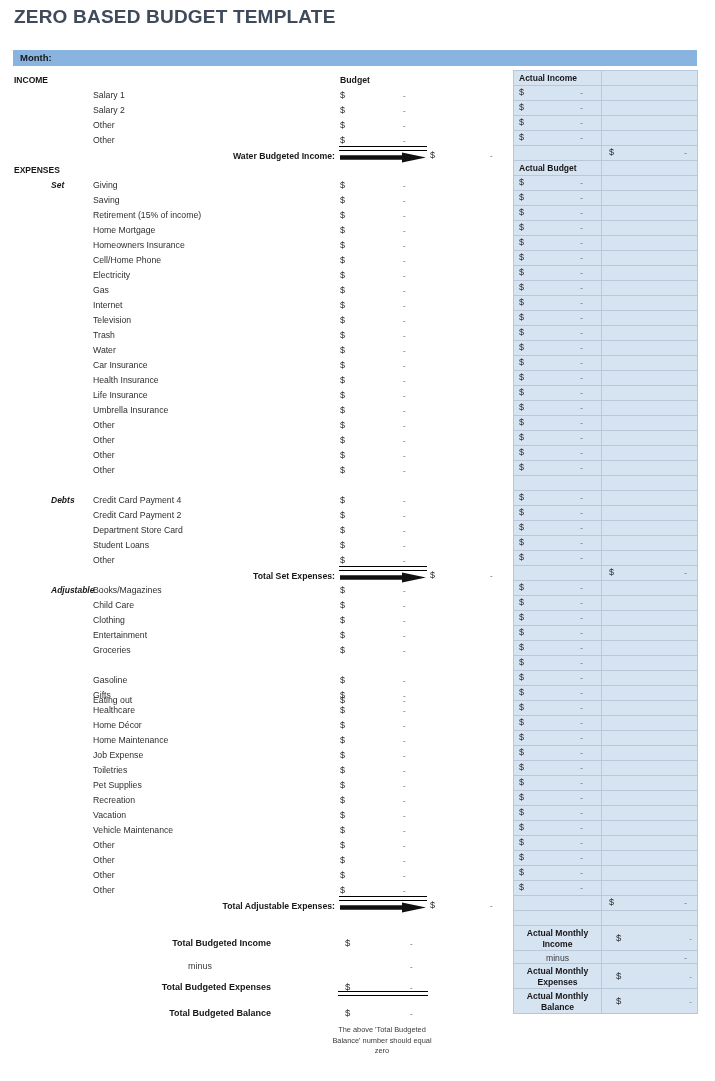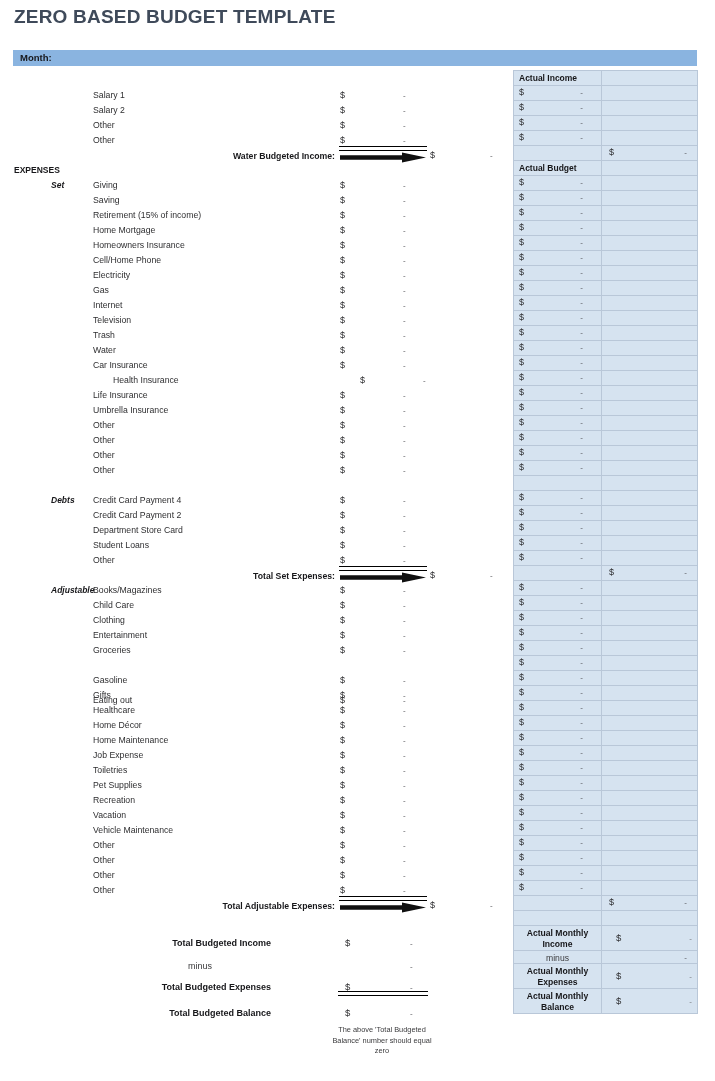--- a/index.html
+++ b/index.html
@@ -73,20 +73,24 @@
 </head>
 <body>
 
 <div id="title">ZERO BASED BUDGET TEMPLATE</div>
 
 <div id="month-bar">
   <span>Month:</span>
 </div>
 
 <div id="left">
+    <div class="row" style="top: 74px;">
+      <div class="cat">INCOME</div>
+      <div class="colhdr">Budget</div>
+    </div>
     <div class="row" style="top: 89px;">
       <div class="item">Salary 1</div>
       <div class="dol">$</div>
       <div class="dash">-</div>
     </div>
     <div class="row" style="top: 104px;">
       <div class="item">Salary 2</div>
       <div class="dol">$</div>
       <div class="dash">-</div>
     </div>
@@ -171,21 +175,21 @@
     <div class="row" style="top: 344px;">
       <div class="item">Water</div>
       <div class="dol">$</div>
       <div class="dash">-</div>
     </div>
     <div class="row" style="top: 359px;">
       <div class="item">Car Insurance</div>
       <div class="dol">$</div>
       <div class="dash">-</div>
     </div>
-    <div class="row" style="top: 374px; margin-left: 20px;">
+    <div class="row" style="top: 374px;">
       <div class="item">Health Insurance</div>
       <div class="dol">$</div>
       <div class="dash">-</div>
     </div>
     <div class="row" style="top: 389px;">
       <div class="item">Life Insurance</div>
       <div class="dol">$</div>
       <div class="dash">-</div>
     </div>
     <div class="row" style="top: 404px;">

